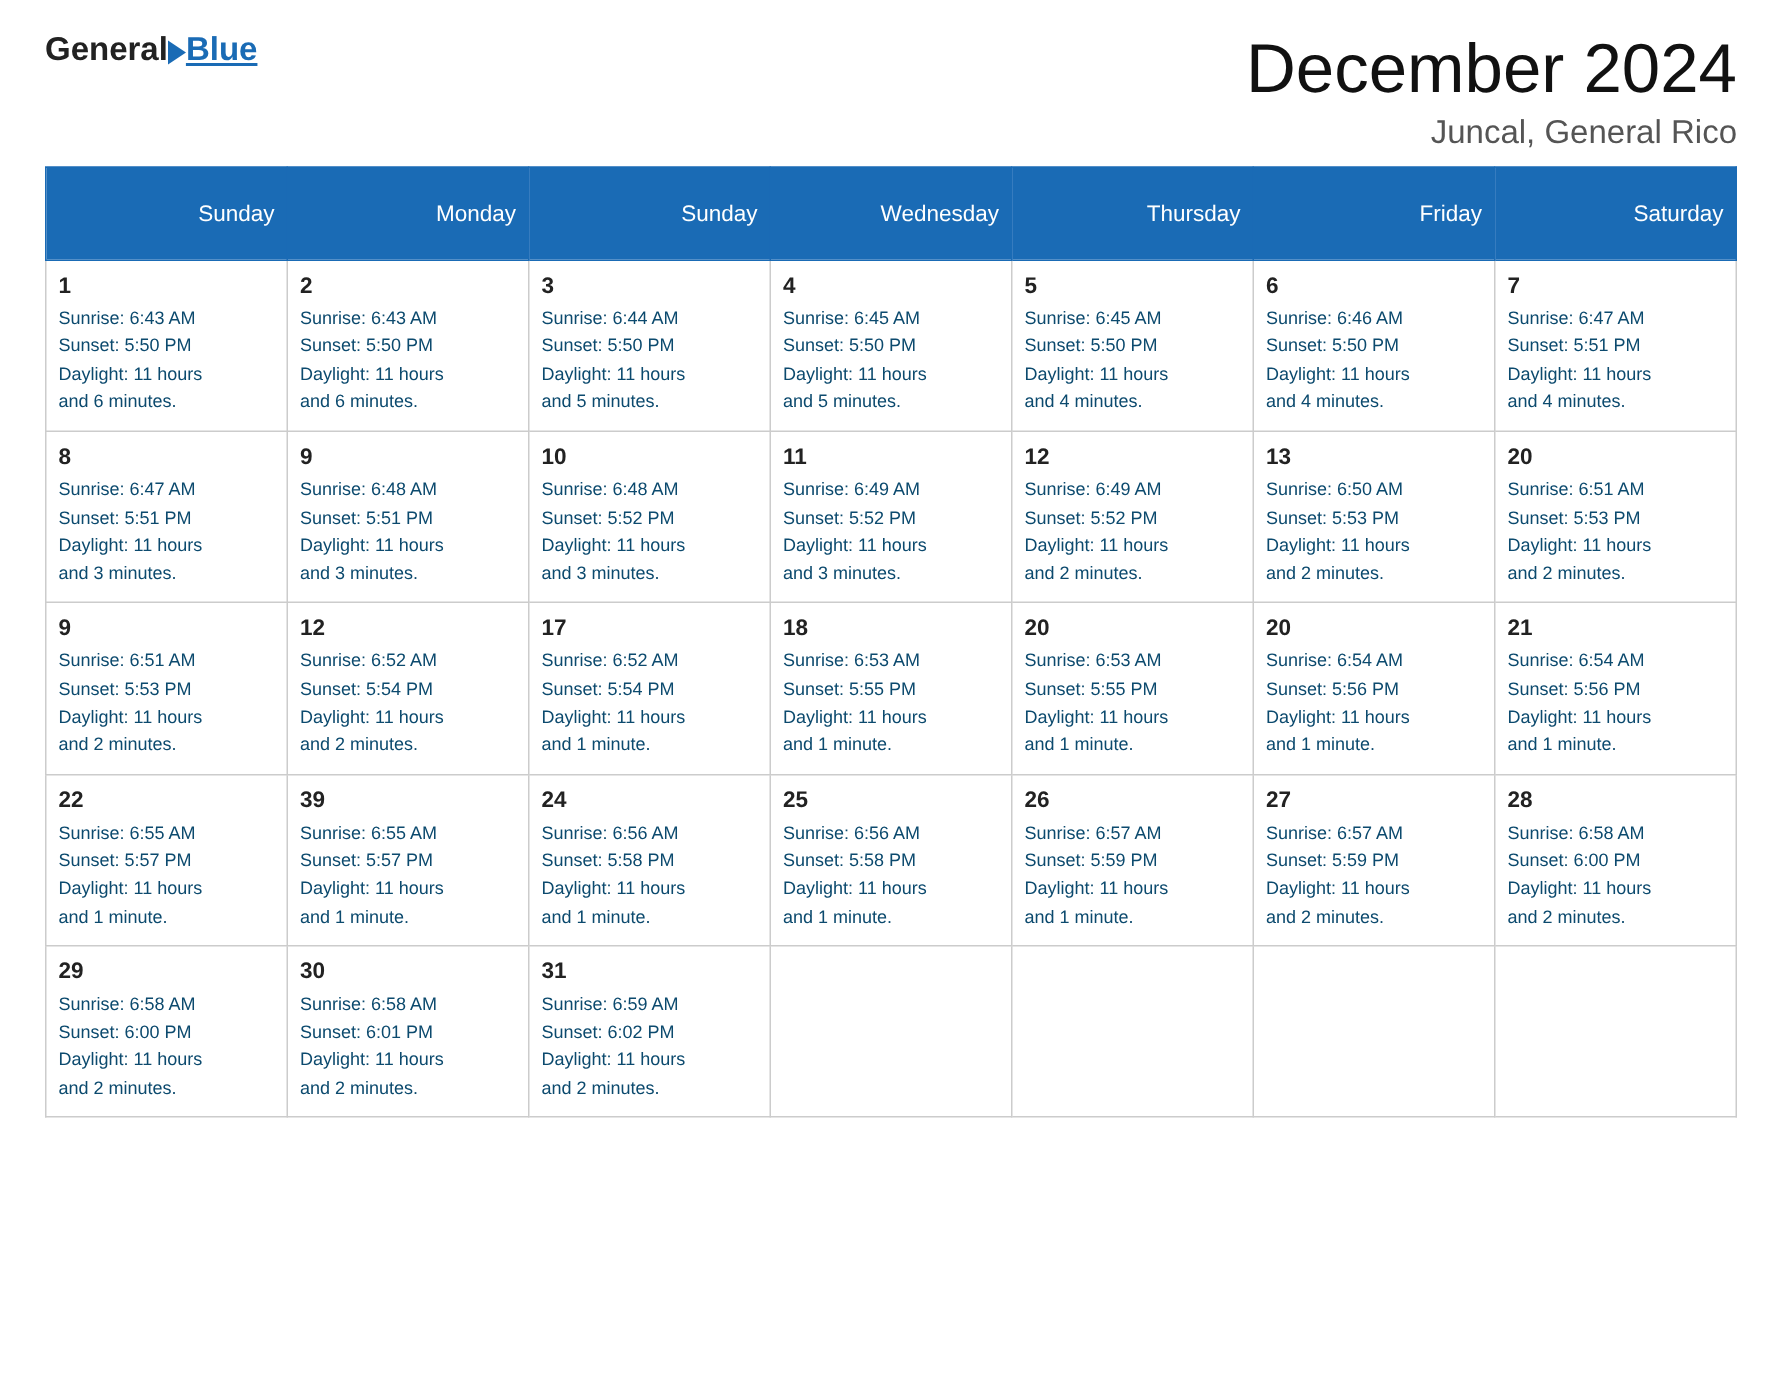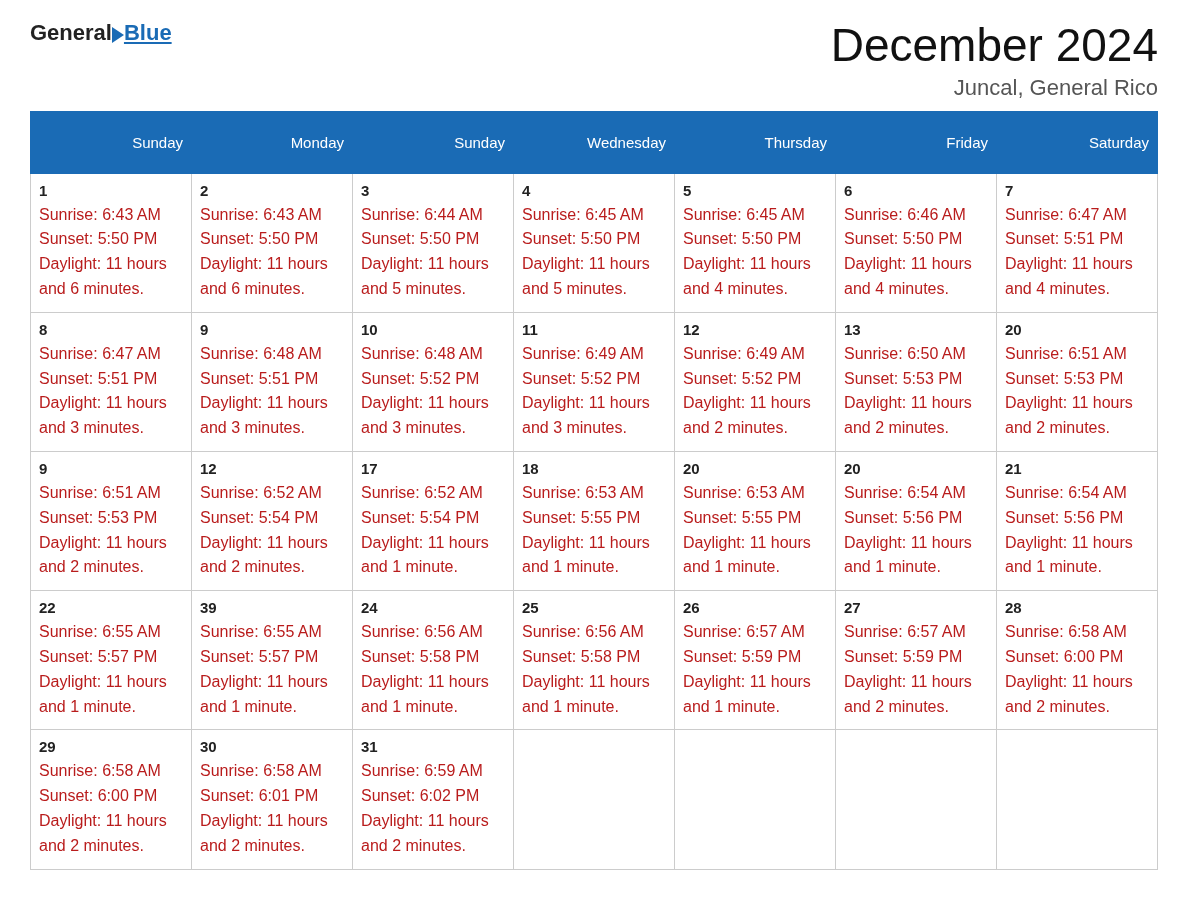--- a/index.html
+++ b/index.html
@@ -72,23 +72,23 @@
       min-height: 90px;
       height: 110px;
     }
     tbody tr td .day-num {
       font-size: 15px;
       font-weight: bold;
       margin-bottom: 4px;
       display: block;
     }
     tbody tr td .day-info {
-      font-size: 16px;
+      font-size: 12px;
       line-height: 1.55;
-      color: #b91c1c;
+      color: #0c4a6e;
     }
     tbody tr td.empty {
       background: #fff;
     }
     .logo-block {
       display: flex;
       flex-direction: row;
       align-items: flex-start;
     }
     .logo-row {

